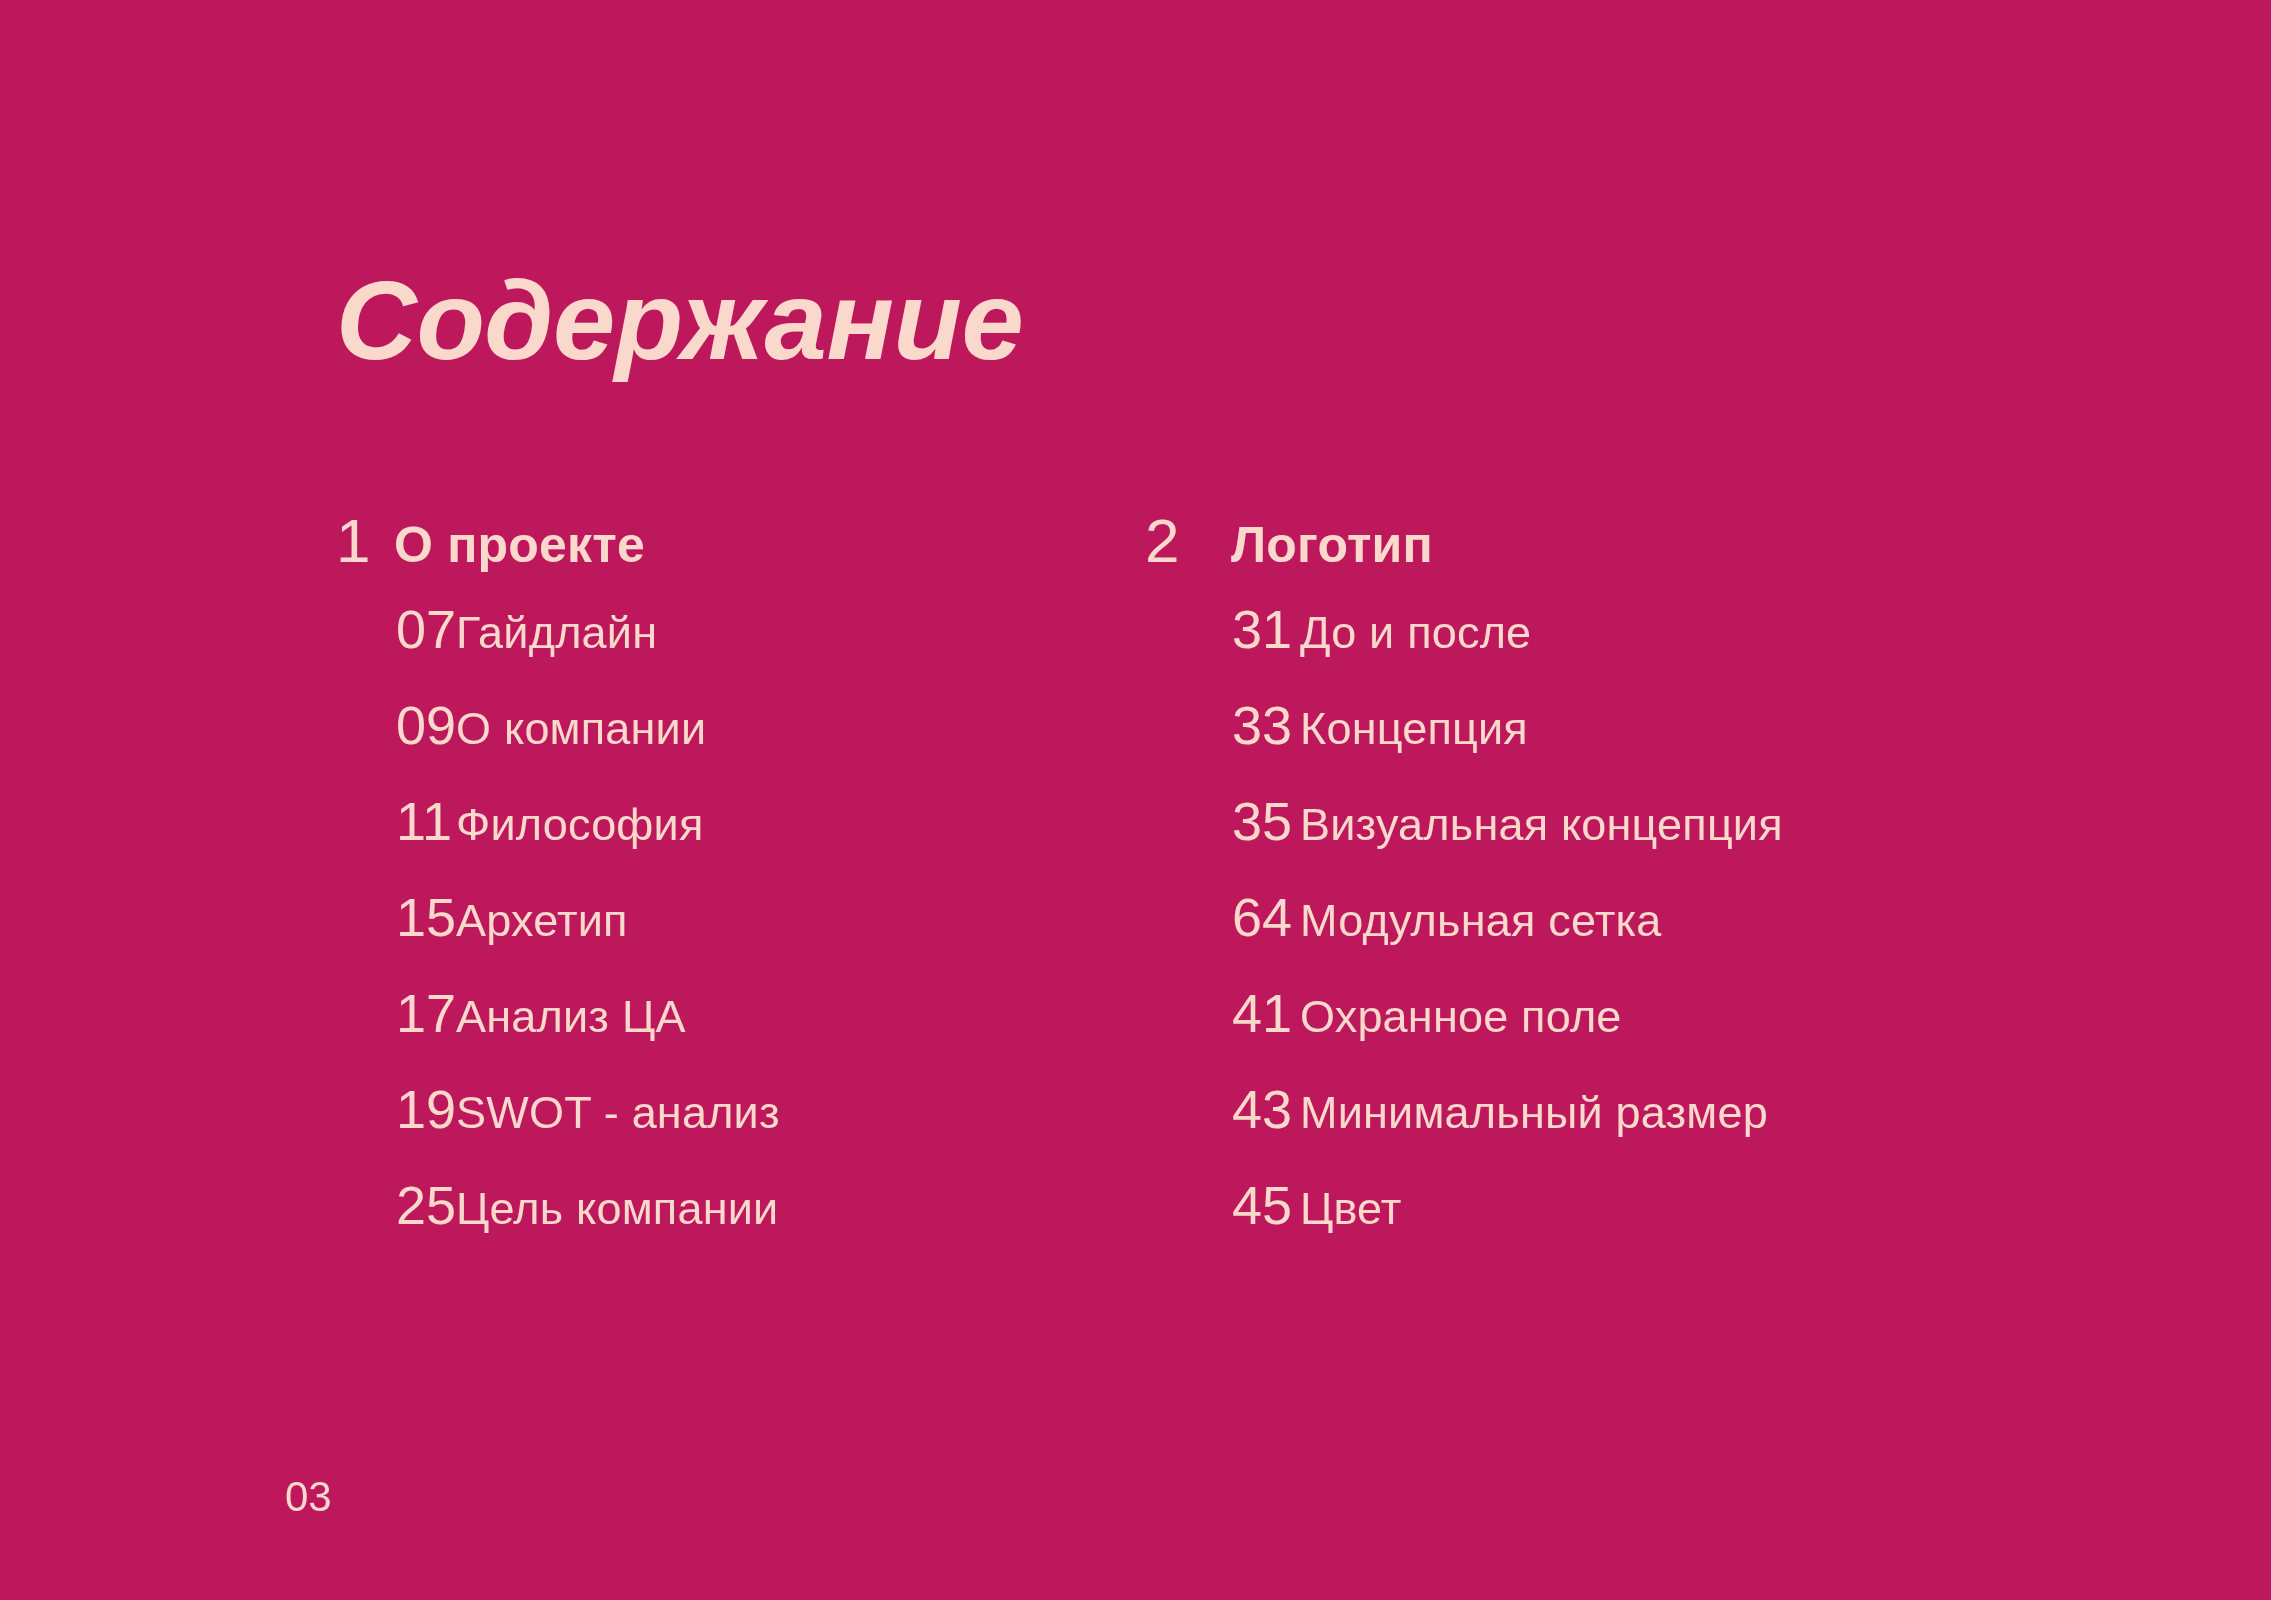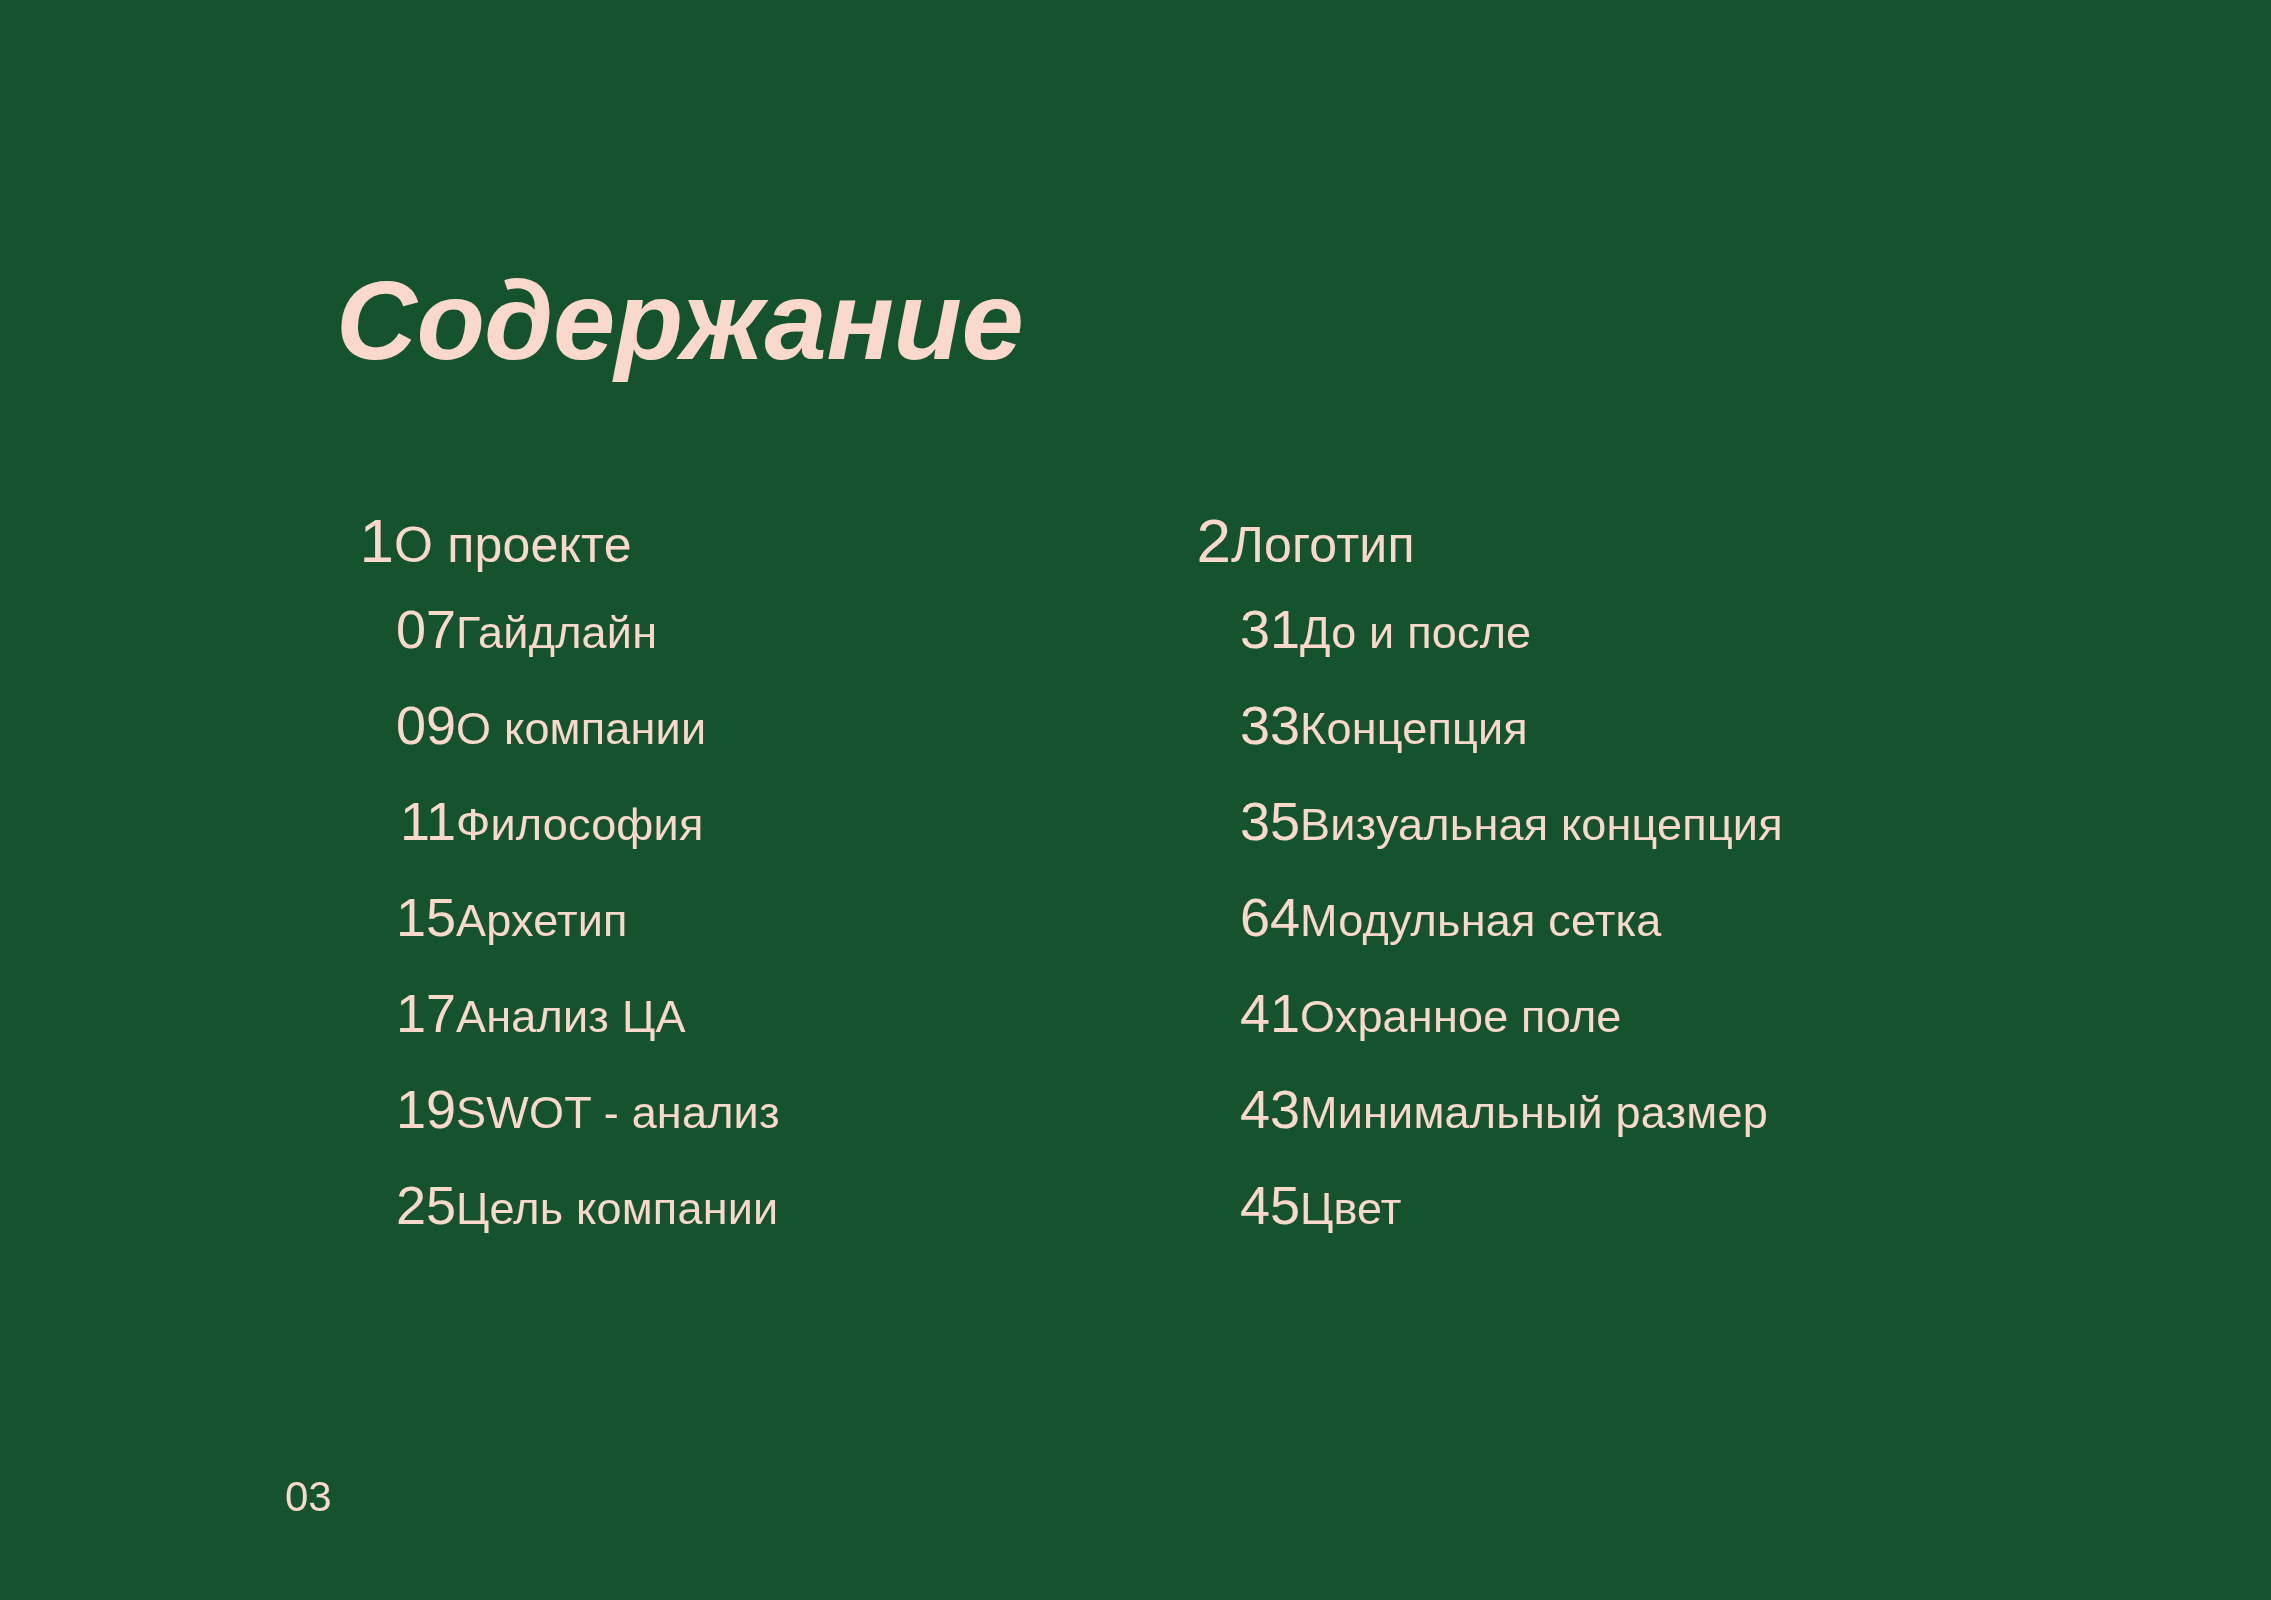--- a/index.html
+++ b/index.html
@@ -14,22 +14,21 @@
     height: 1600px;
     font-family: "Liberation Sans", "DejaVu Sans", sans-serif;
     color: #fad8cb;
     overflow: hidden;
     position: relative;
   }
 
   .slide {
     position: absolute;
     inset: 0;
-    background: #14532d;
-    text-align: right;
+    background: #be185d;
   }
 
   
   .page-title {
     position: absolute;
     left: 336px;
     top: 262px;
     font-size: 112px;
     font-weight: 700;
     font-style: italic;
@@ -71,21 +70,21 @@
     display: inline-block;
     min-width: 58px;
   }
 
   .col-right .section-num {
     min-width: 86px;
   }
 
   .section-label {
     font-size: 50px;
-    font-weight: 400;
+    font-weight: 700;
     line-height: 1;
     color: #fad8cb;
     letter-spacing: 0.2px;
   }
 
   
   .toc-list {
     list-style: none;
     margin: 0;
     padding: 0;

